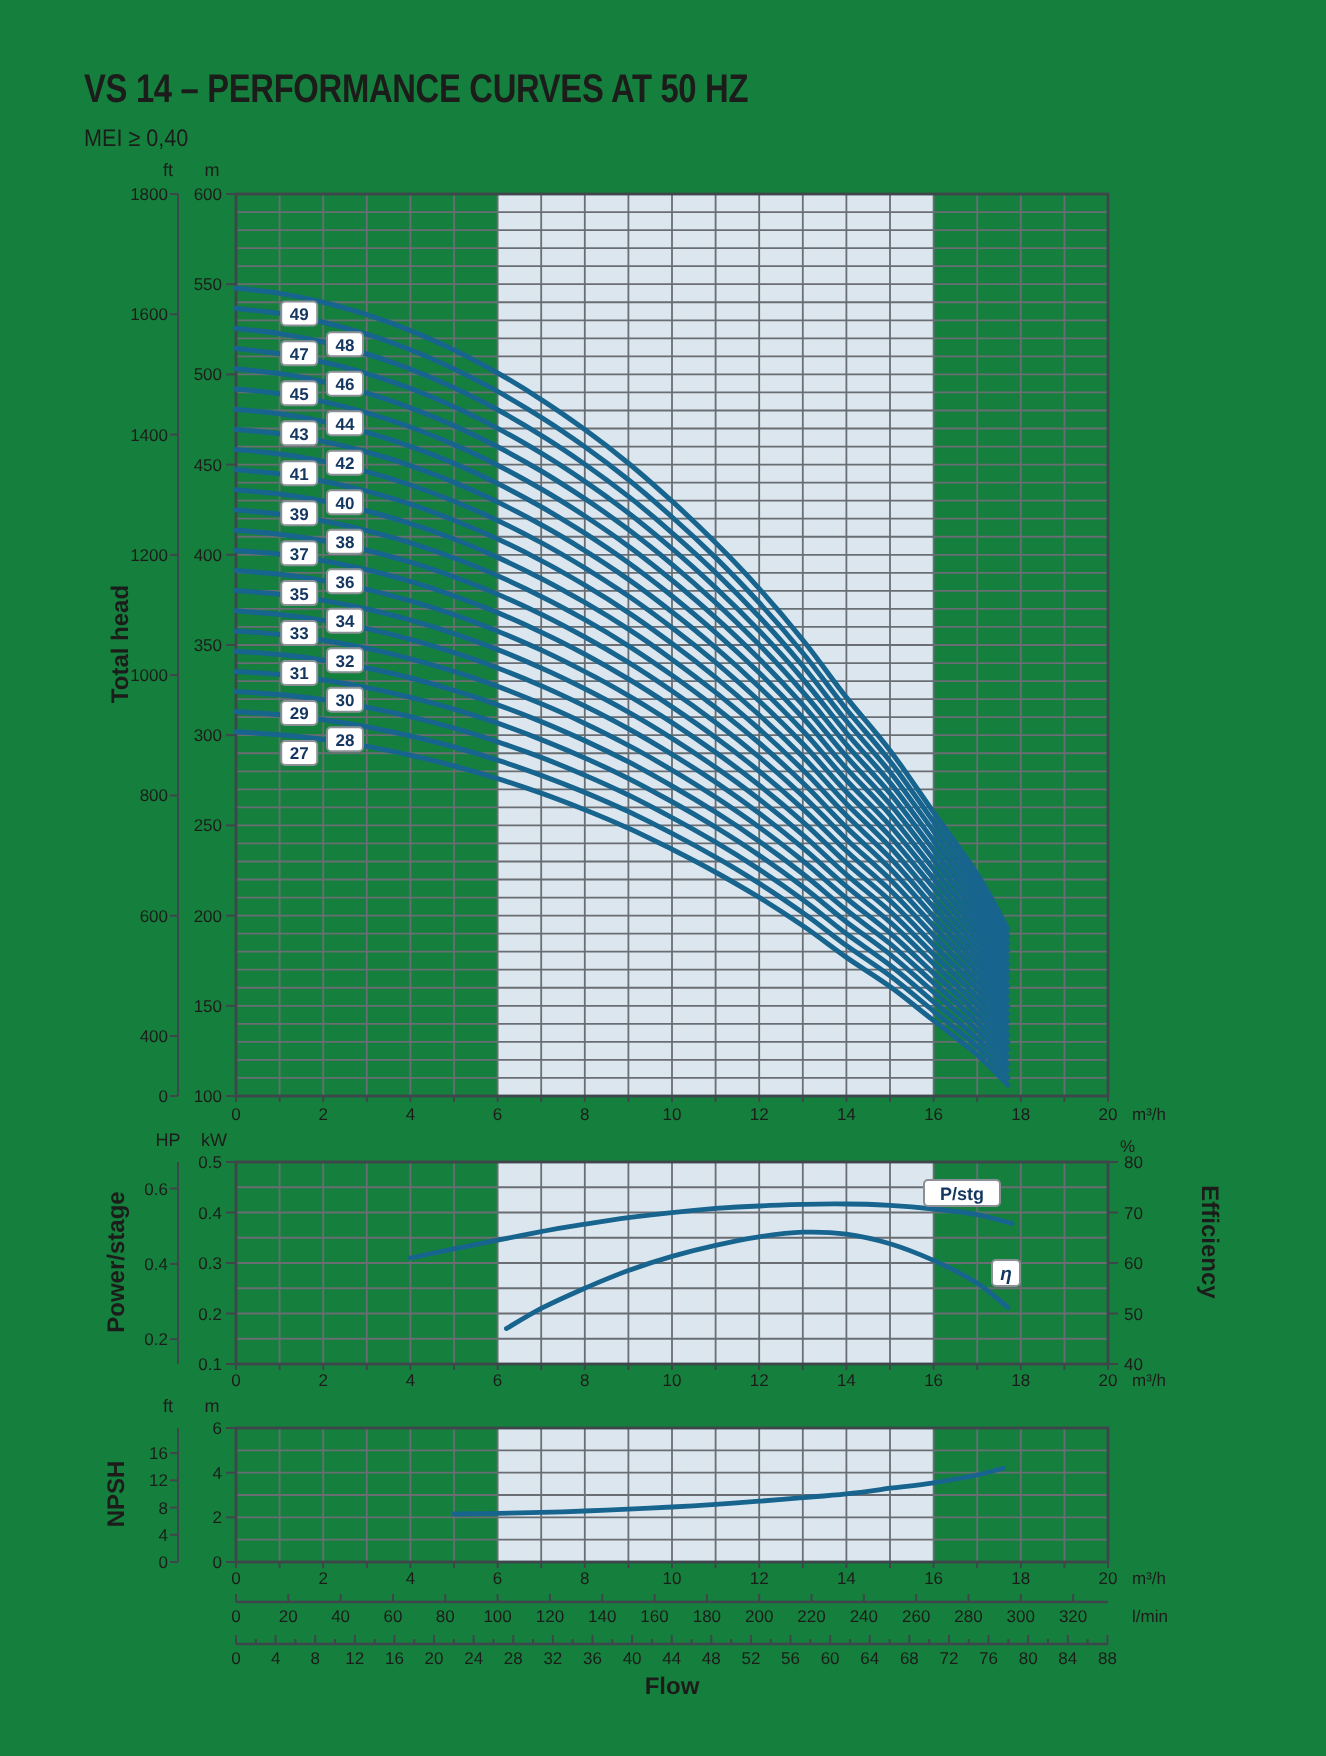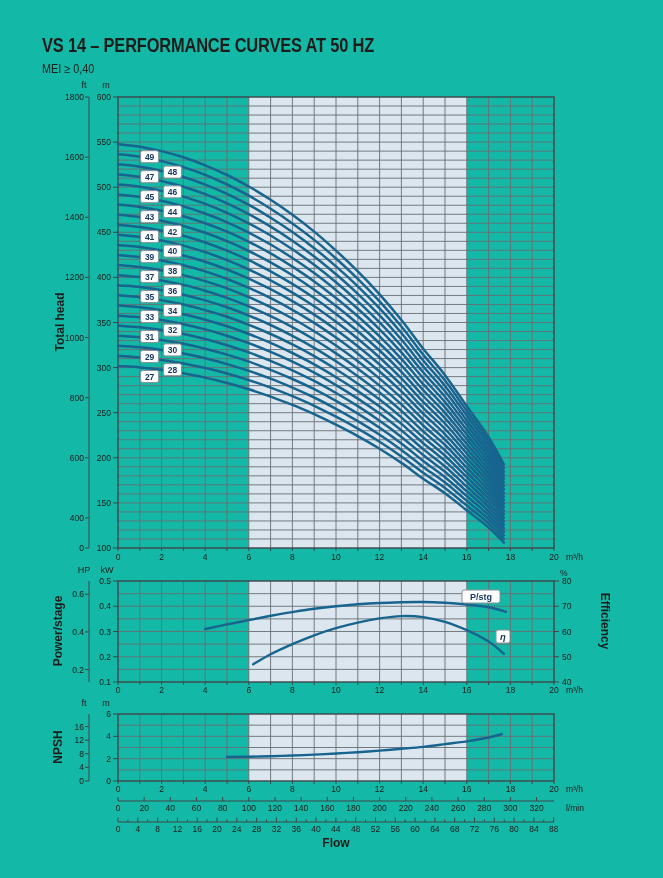--- a/index.html
+++ b/index.html
@@ -1,16 +1,16 @@
 <!DOCTYPE html>
 <html><head>
 <meta charset="utf-8">
 <style>
   html,body{margin:0;padding:0;background:#ffffff;}
-  .page{position:relative;width:663px;height:878px;background:#14b8a6;overflow:hidden;
+  .page{position:relative;width:663px;height:878px;background:#15803d;overflow:hidden;
         font-family:"Liberation Sans",sans-serif;color:#1c1c1a;}
   .title{position:absolute;left:42px;top:34px;margin:0;font-size:20px;font-weight:bold;
          letter-spacing:-0.2px;transform:scaleX(0.82);transform-origin:left center;white-space:nowrap;}
   .subtitle{position:absolute;left:42px;top:62px;font-size:12px;transform:scaleX(0.9);transform-origin:left center;}
   svg{position:absolute;left:0;top:0;}
   svg text{font-family:"Liberation Sans",sans-serif;}
 </style>
 </head>
 <body>
 

